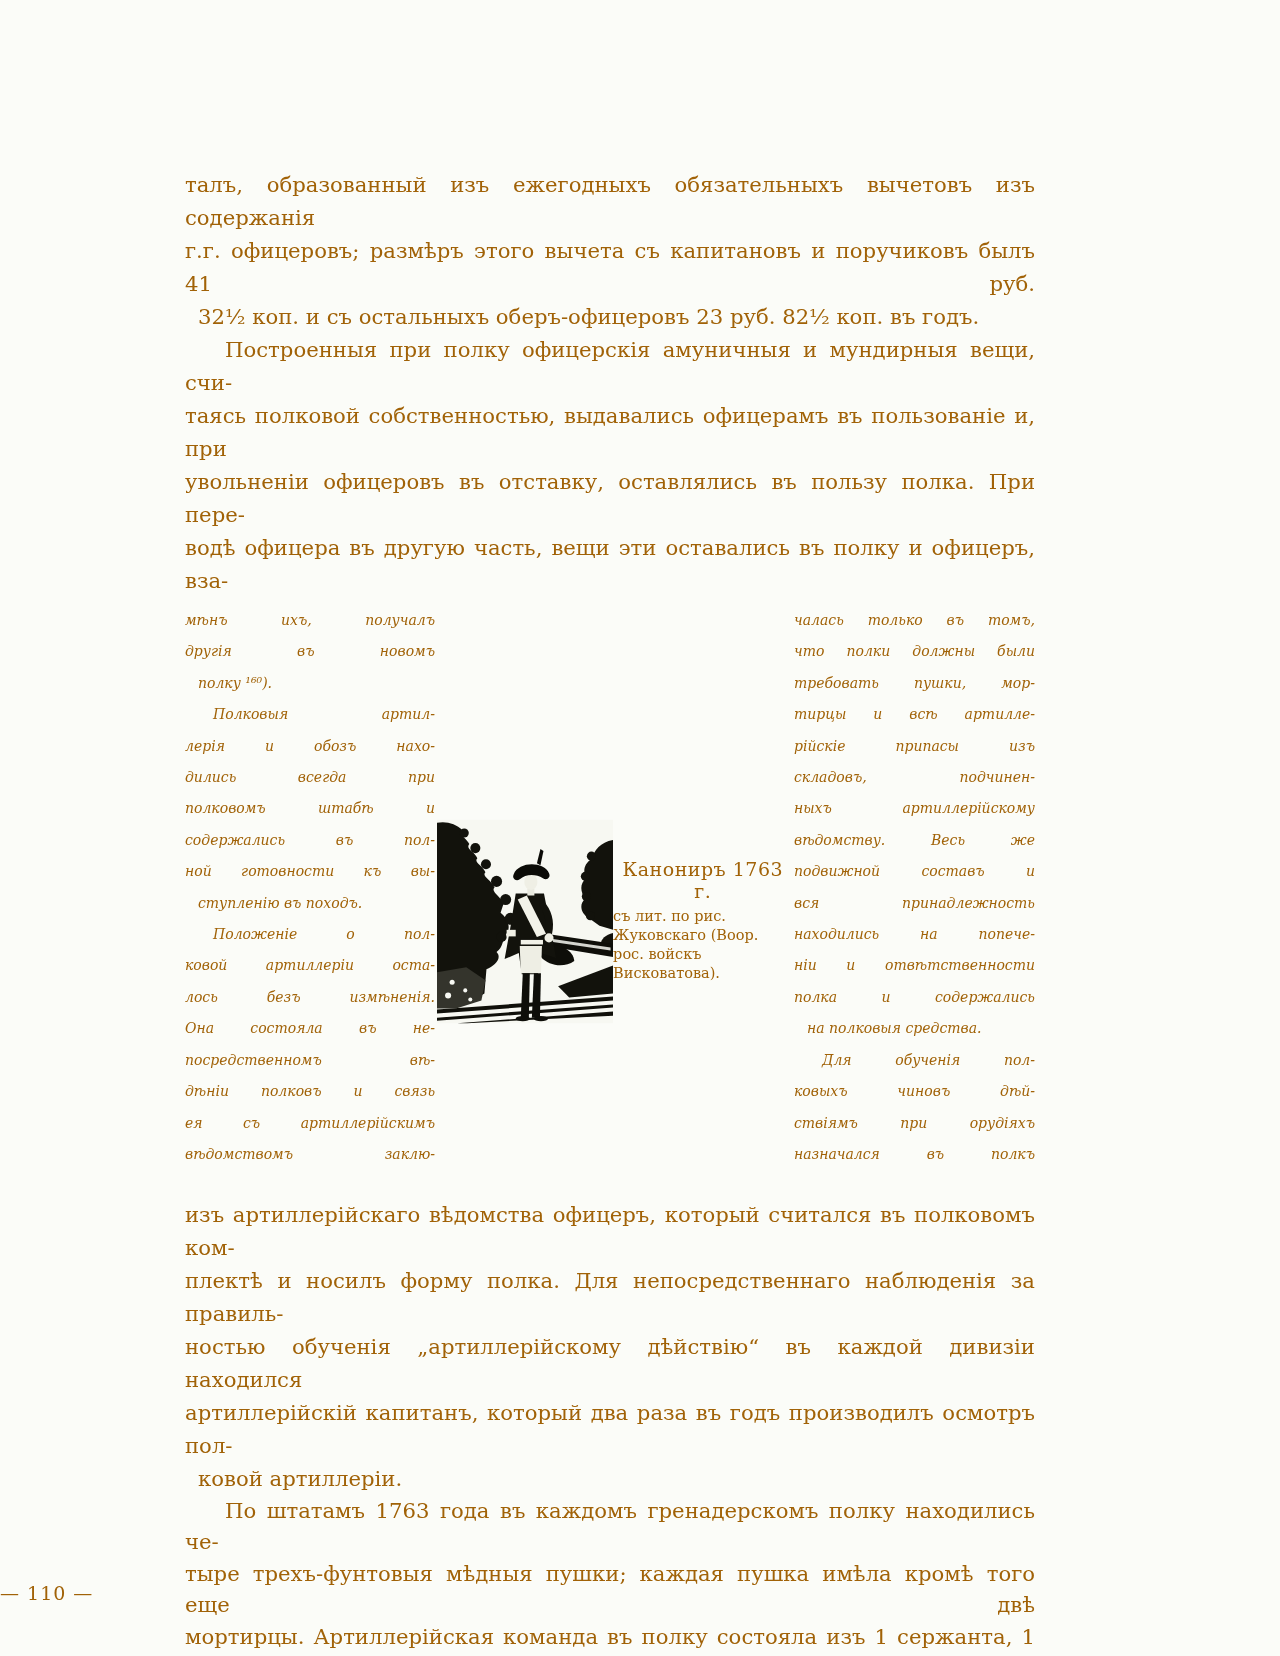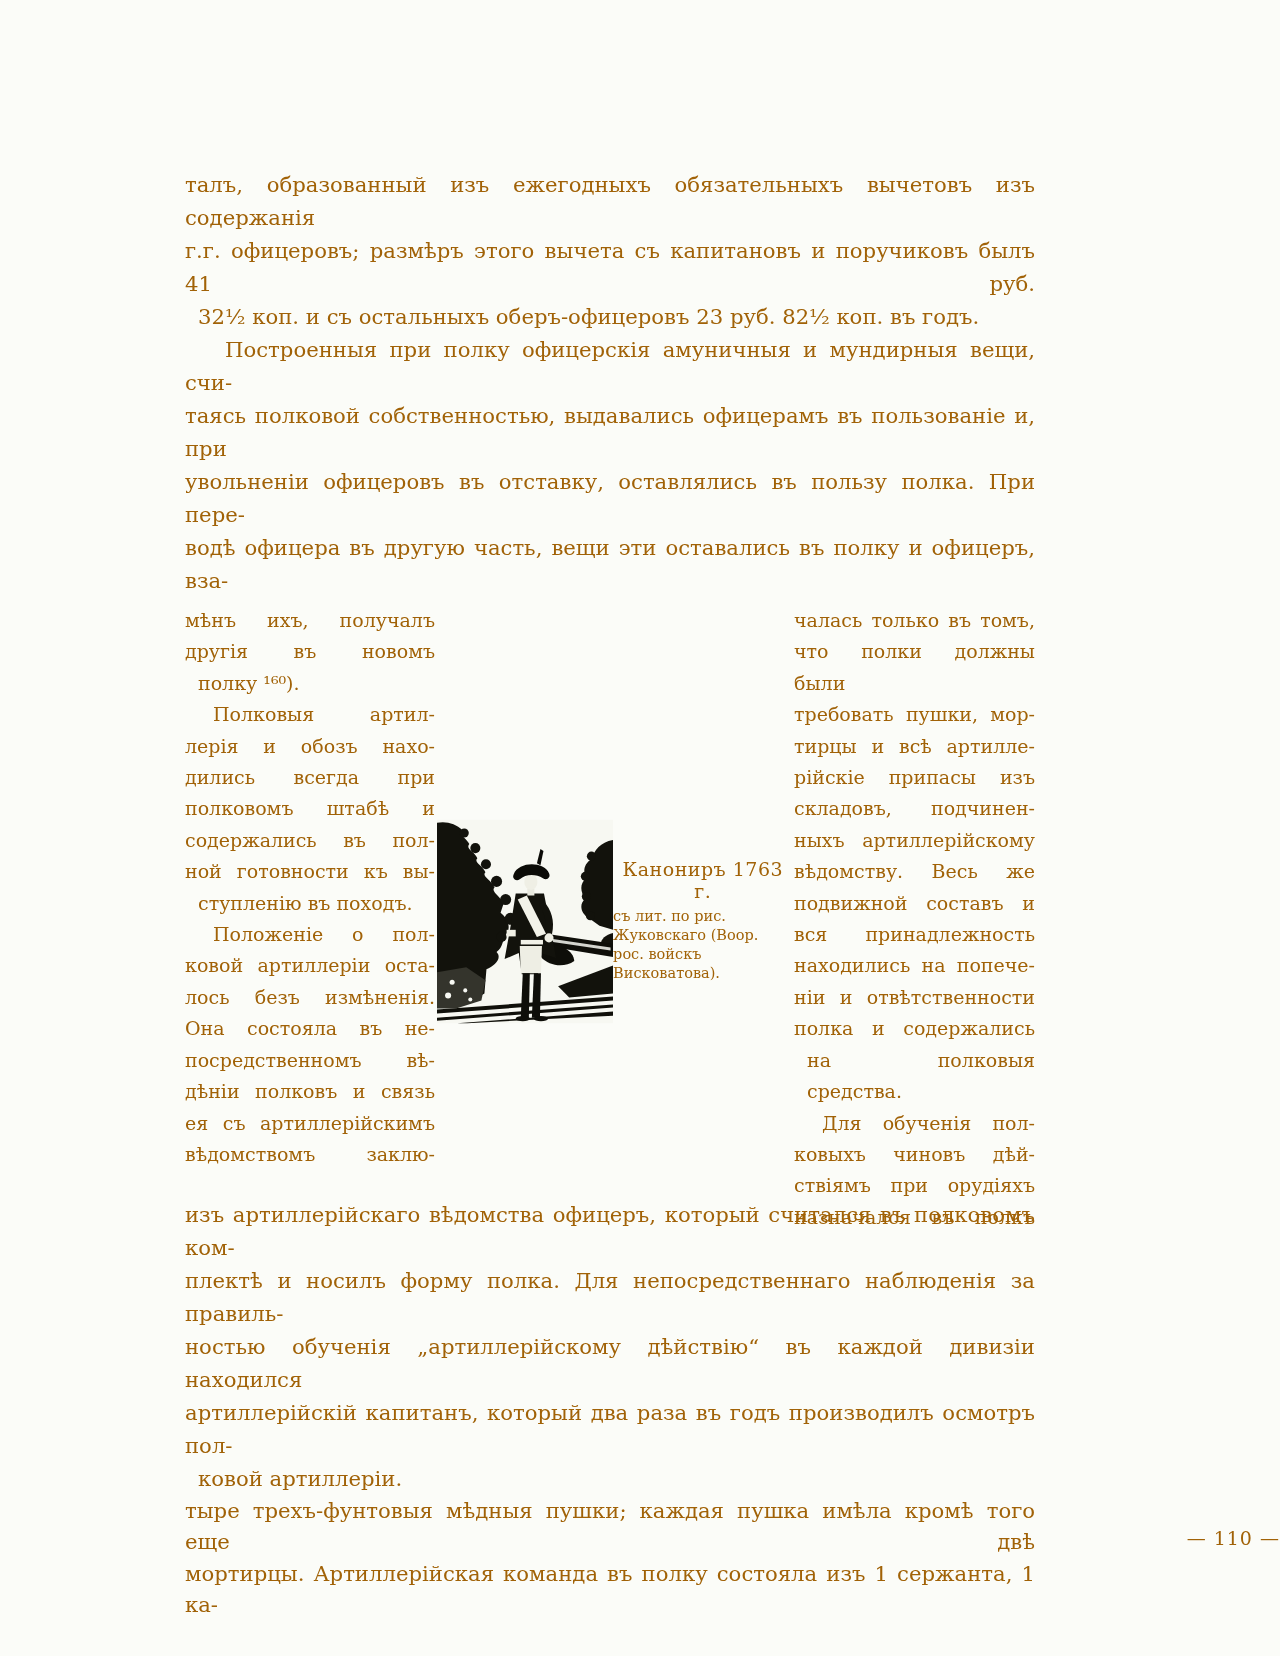--- a/index.html
+++ b/index.html
@@ -33,36 +33,36 @@
   .tl.i { text-indent: 40px; }
 
   .cols {
     display: flex;
     justify-content: space-between;
     height: 601px;
     margin: 0;
   }
   .col { width: 250px; padding-top: 8px; }
   .col-right { width: 241px; }
-  .col .tl { font-size: 19px; line-height: 31.4px; }
+  .col .tl { font-size: 14px; line-height: 31.4px; font-style: italic; }
   .col .tl.i { text-indent: 28px; }
 
   .figure { width: 356px; margin: 0; display: flex; align-items: center; }
   .figure svg { margin-top: 48px; display: block; }
   .cap-title { margin-top: 46px; font-size: 19px; letter-spacing: 0.5px; text-align: center; }
   .cap-credit { margin-top: 5px; font-size: 14.5px; line-height: 19px; text-align: left; }
 
   .fin .tl { line-height: 31.4px; }
 
   .page-num {
     position: absolute;
-    top: 1527px;
+    top: 1582px;
     left: 0;
     width: 100%;
-    text-align: right;
+    text-align: left;
     font-size: 19px;
     letter-spacing: 1px;
   }
 </style>
 </head>
 <body>
 
 <div class="page">
   <div class="content">
 
@@ -194,20 +194,21 @@
 
     <div class="para">
         <div class="tl">изъ артиллерійскаго вѣдомства офицеръ, который считался въ полковомъ ком-</div>
         <div class="tl">плектѣ и носилъ форму полка. Для непосредственнаго наблюденія за правиль-</div>
         <div class="tl">ностью обученія „артиллерійскому дѣйствію“ въ каждой дивизіи находился</div>
         <div class="tl">артиллерійскій капитанъ, который два раза въ годъ производилъ осмотръ пол-</div>
         <div class="tl e">ковой артиллеріи.</div>
       </div>
 
     <div class="para fin">
+        <div class="tl i">По штатамъ 1763 года въ каждомъ гренадерскомъ полку находились че-</div>
         <div class="tl">тыре трехъ-фунтовыя мѣдныя пушки; каждая пушка имѣла кромѣ того еще двѣ</div>
         <div class="tl">мортирцы. Артиллерійская команда въ полку состояла изъ 1 сержанта, 1 ка-</div>
       </div>
 
   </div>
 
   <div class="page-num">— 110 —</div>
 </div>
 
 </body></html>

